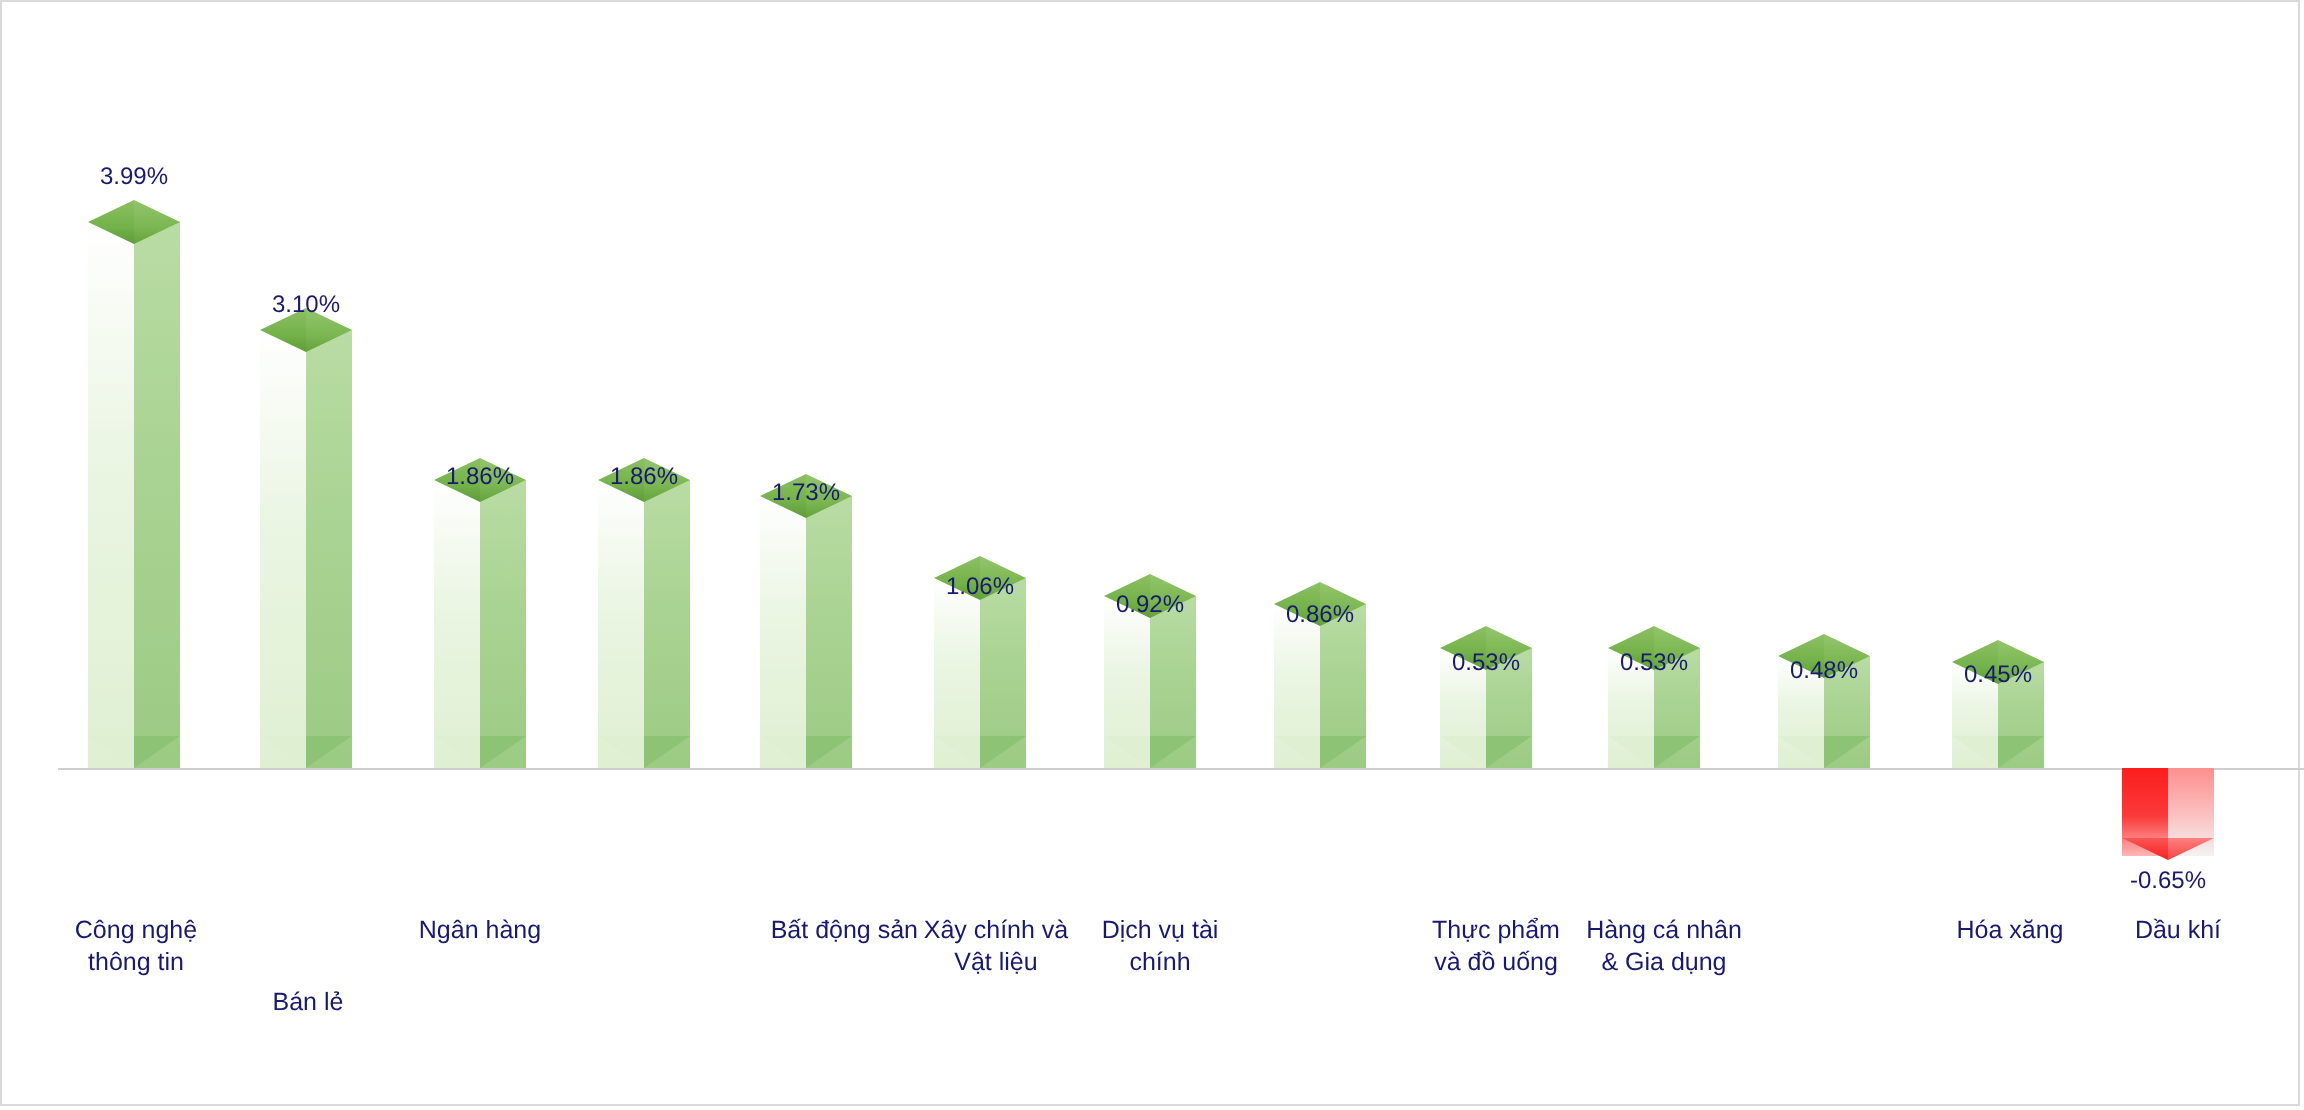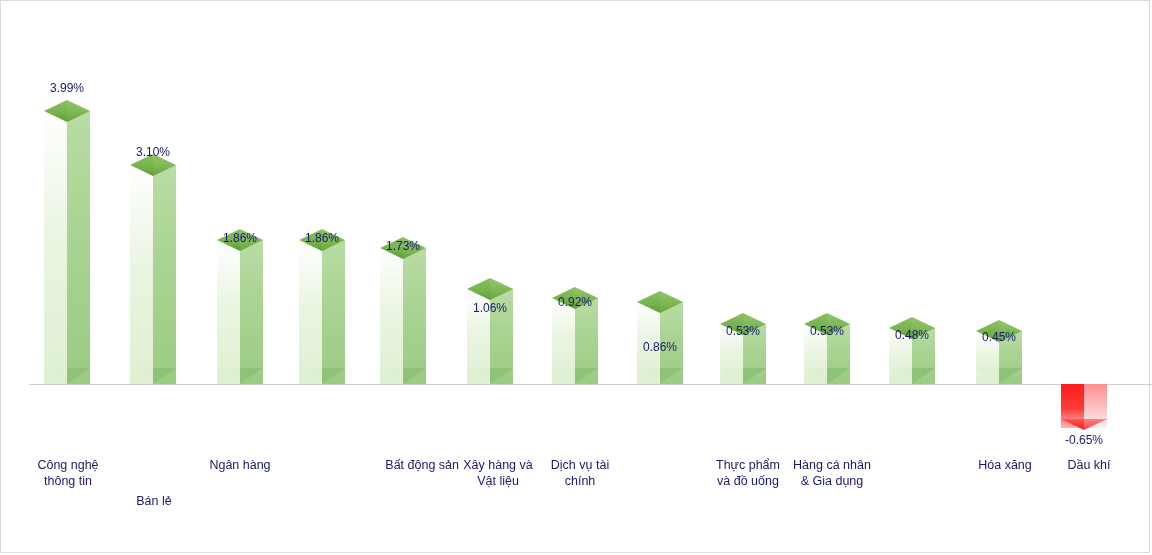--- a/index.html
+++ b/index.html
@@ -241,23 +241,23 @@
         </div>
         <div class="cap-bottom" style="top: 90px; height: 16px;">
           <div class="half l"></div>
           <div class="half r"></div>
         </div>
         <div class="cap-top" style="top: 0px; height: 22px;">
           <div class="half l"></div>
           <div class="half r"></div>
         </div>
       </div>
-      <div class="value-label" style="left: 432px; width: 82px; top: 285px; margin-top: 15px;">1.06%</div>
+      <div class="value-label" style="left: 432px; width: 82px; top: 285px;">1.06%</div>
       <div class="cat-label" style="left: 435px; width: 92px; top: 456px;">
-        <div>Xây hàng và</div>
+        <div>Xây chính và</div>
         <div>Vật liệu</div>
       </div>
       <div class="bar3d" style="left: 535px; width: 46px; top: 286px; height: 97px;">
         <div class="bar-body" style="position: absolute; top: 11px; height: 86px;">
           <div class="face-left"></div>
           <div class="face-right"></div>
         </div>
         <div class="cap-bottom" style="top: 81px; height: 16px;">
           <div class="half l"></div>
           <div class="half r"></div>
@@ -279,21 +279,21 @@
         </div>
         <div class="cap-bottom" style="top: 77px; height: 16px;">
           <div class="half l"></div>
           <div class="half r"></div>
         </div>
         <div class="cap-top" style="top: 0px; height: 22px;">
           <div class="half l"></div>
           <div class="half r"></div>
         </div>
       </div>
-      <div class="value-label" style="left: 602px; width: 82px; top: 299px; margin-top: 40px;">0.86%</div>
+      <div class="value-label" style="left: 602px; width: 82px; top: 299px;">0.86%</div>
       <div class="bar3d" style="left: 703px; width: 46px; top: 312px; height: 71px;">
         <div class="bar-body" style="position: absolute; top: 11px; height: 60px;">
           <div class="face-left"></div>
           <div class="face-right"></div>
         </div>
         <div class="cap-bottom" style="top: 55px; height: 16px;">
           <div class="half l"></div>
           <div class="half r"></div>
         </div>
         <div class="cap-top" style="top: 0px; height: 22px;">

